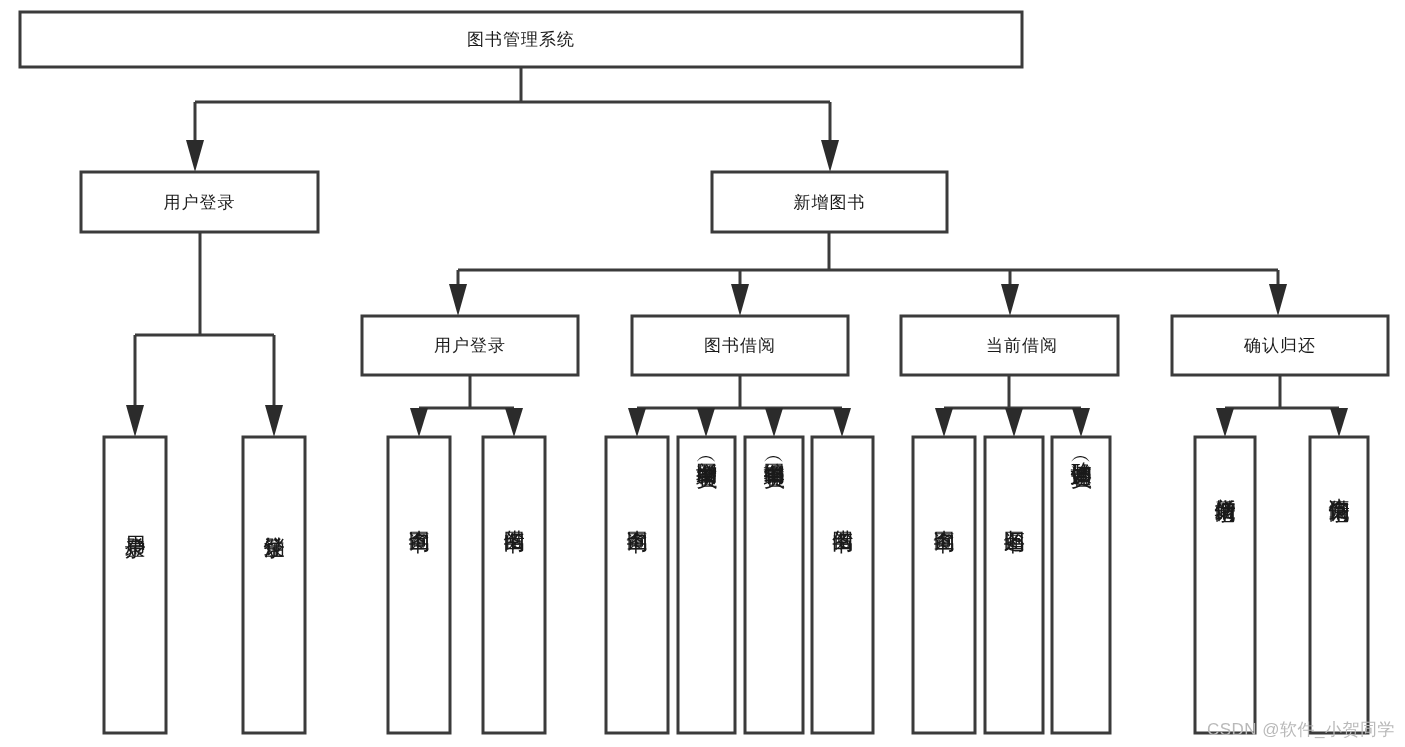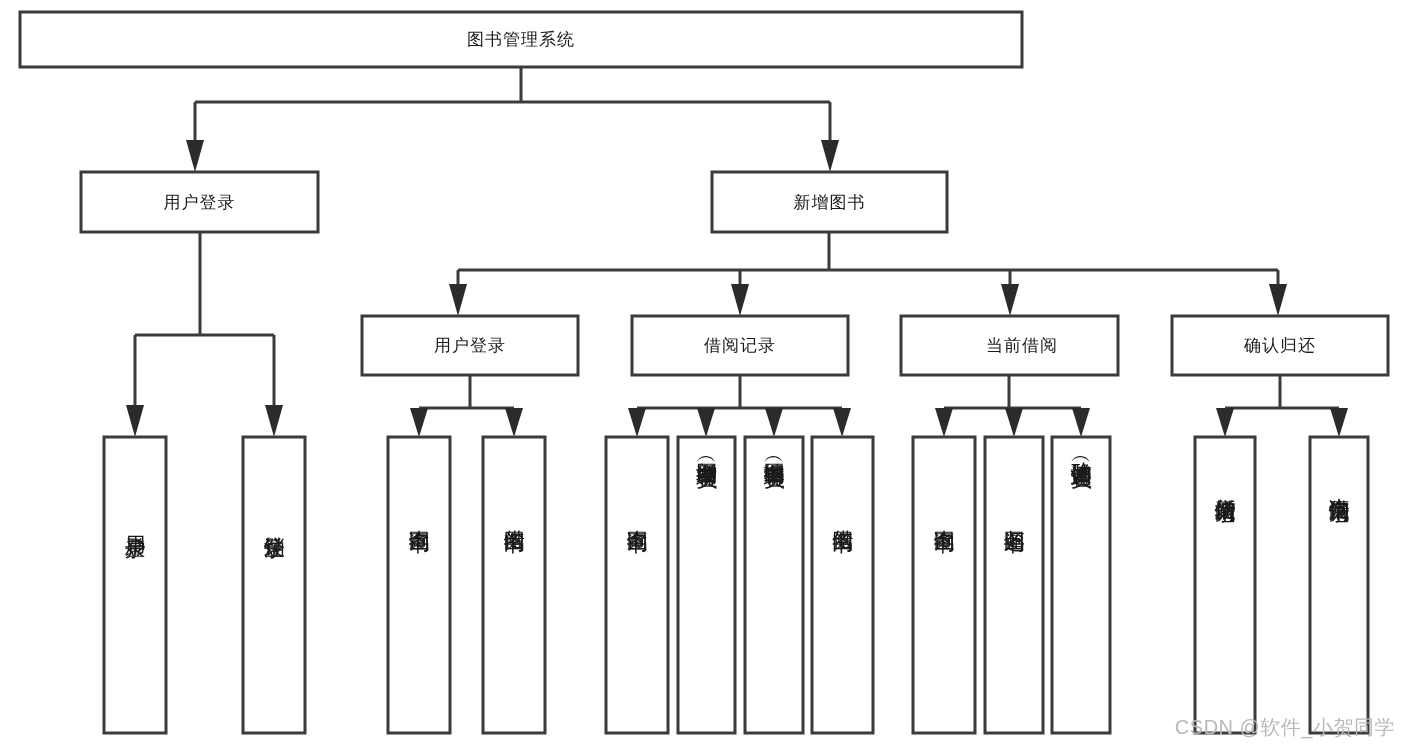--- a/index.html
+++ b/index.html
@@ -66,21 +66,21 @@
     font-size: 17px;
     color: #1a1a1a;
     font-family: "Liberation Sans", "DejaVu Sans", sans-serif;
     pointer-events: none;
     letter-spacing: 1px;
   }
   #watermark {
     position: absolute;
     right: 10px;
     bottom: 6px;
-    font-size: 20px;
+    font-size: 17px;
     color: #b9b9b9;
     font-family: "Liberation Sans", "DejaVu Sans", sans-serif;
     letter-spacing: 0.5px;
     user-select: none;
   }
 </style>
 </head>
 <body>
 
 <div id="diagram-root">
@@ -167,21 +167,21 @@
   </svg>
 
   <div class="h-label" style="left:20px; top:12px; width:1002px; height:55px;">图书管理系统</div>
 
   <div class="h-label" style="left:81px; top:172px; width:237px; height:60px;">用户登录</div>
 
   <div class="h-label" style="left:712px; top:172px; width:235px; height:60px;">新增图书</div>
 
   <div class="h-label" style="left:362px; top:316px; width:216px; height:59px;">用户登录</div>
 
-  <div class="h-label" style="left:632px; top:316px; width:216px; height:59px;">借阅记录</div>
+  <div class="h-label" style="left:632px; top:316px; width:216px; height:59px;">图书借阅</div>
 
   <div class="h-label" style="left:901px; top:316px; width:242px; height:59px;">当前借阅</div>
 
   <div class="h-label" style="left:1172px; top:316px; width:216px; height:59px;">确认归还</div>
 
   <div class="vert-wrap" style="left:104px; top:437px; width:62px; height:296px;">
     <span class="vert-text" style="margin-top:82px;">用户登录</span>
   </div>
 
   <div class="vert-wrap" style="left:243px; top:437px; width:62px; height:296px;">

